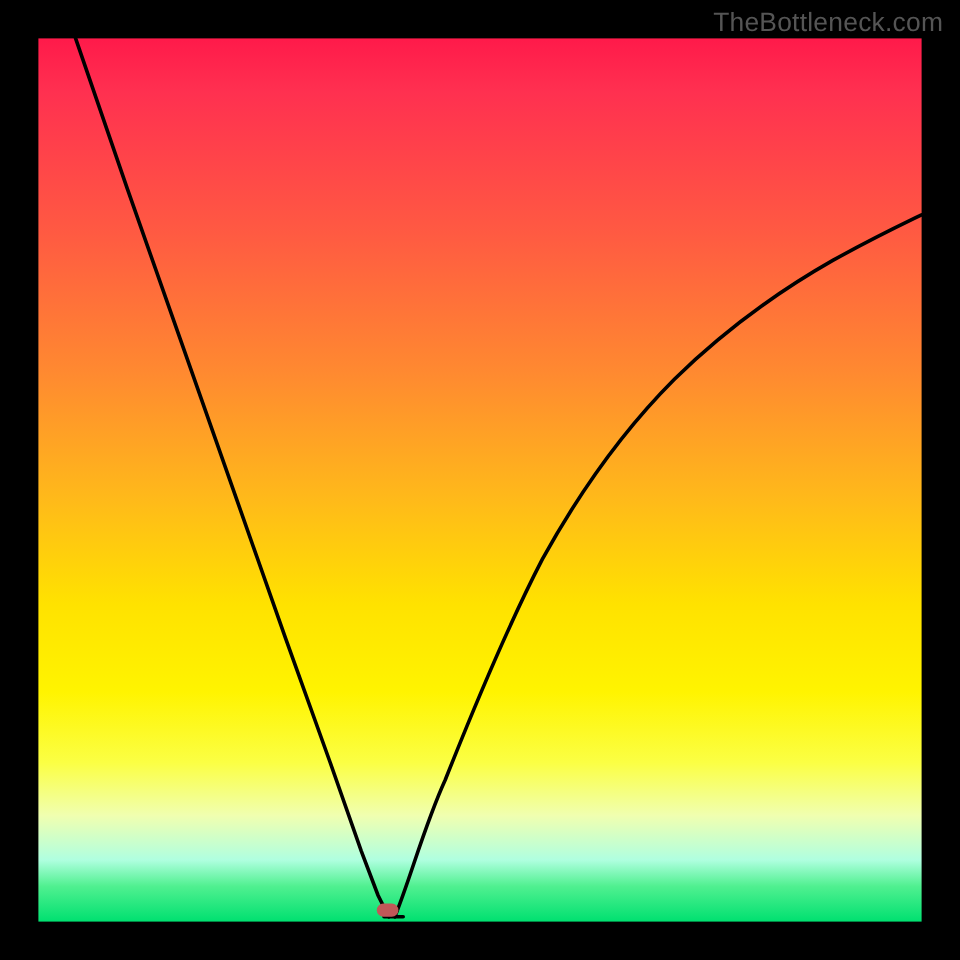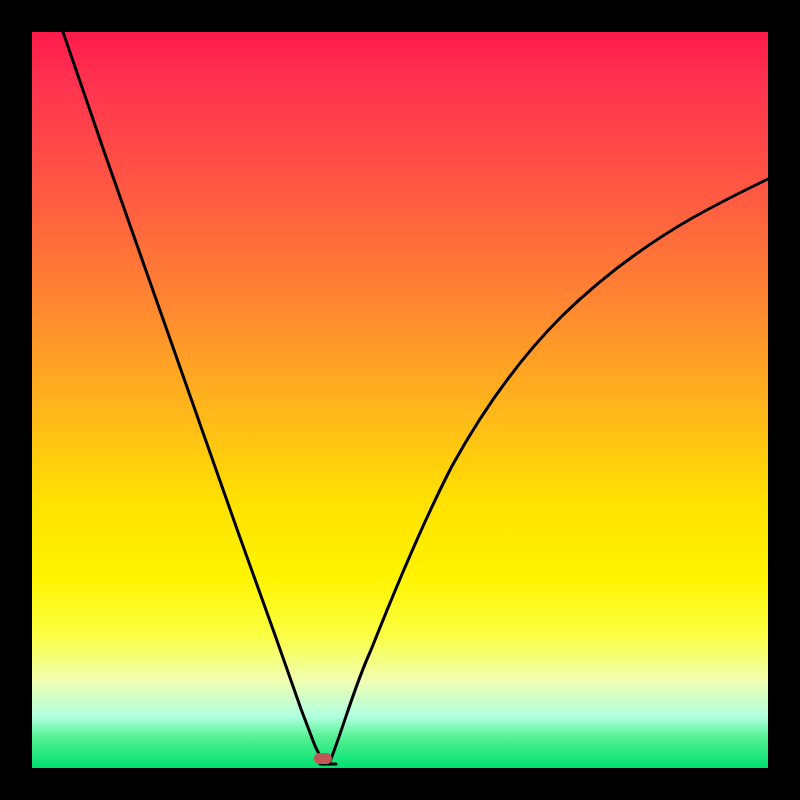--- a/index.html
+++ b/index.html
@@ -86,13 +86,14 @@
     <path d="M 297 732
              C 310 700, 322 655, 339 618
              C 362 560, 392 488, 420 434
              C 452 376, 490 324, 530 284
              C 572 243, 618 210, 662 185
              C 700 164, 728 151, 736 147" fill="none" stroke="#000" stroke-width="3" stroke-linecap="round"></path>
   </svg>
 
   <div class="marker" style="left: 314px; top: 753px;"></div>
 
+  <div class="watermark">TheBottleneck.com</div>
 </div>
 
 </body></html>

